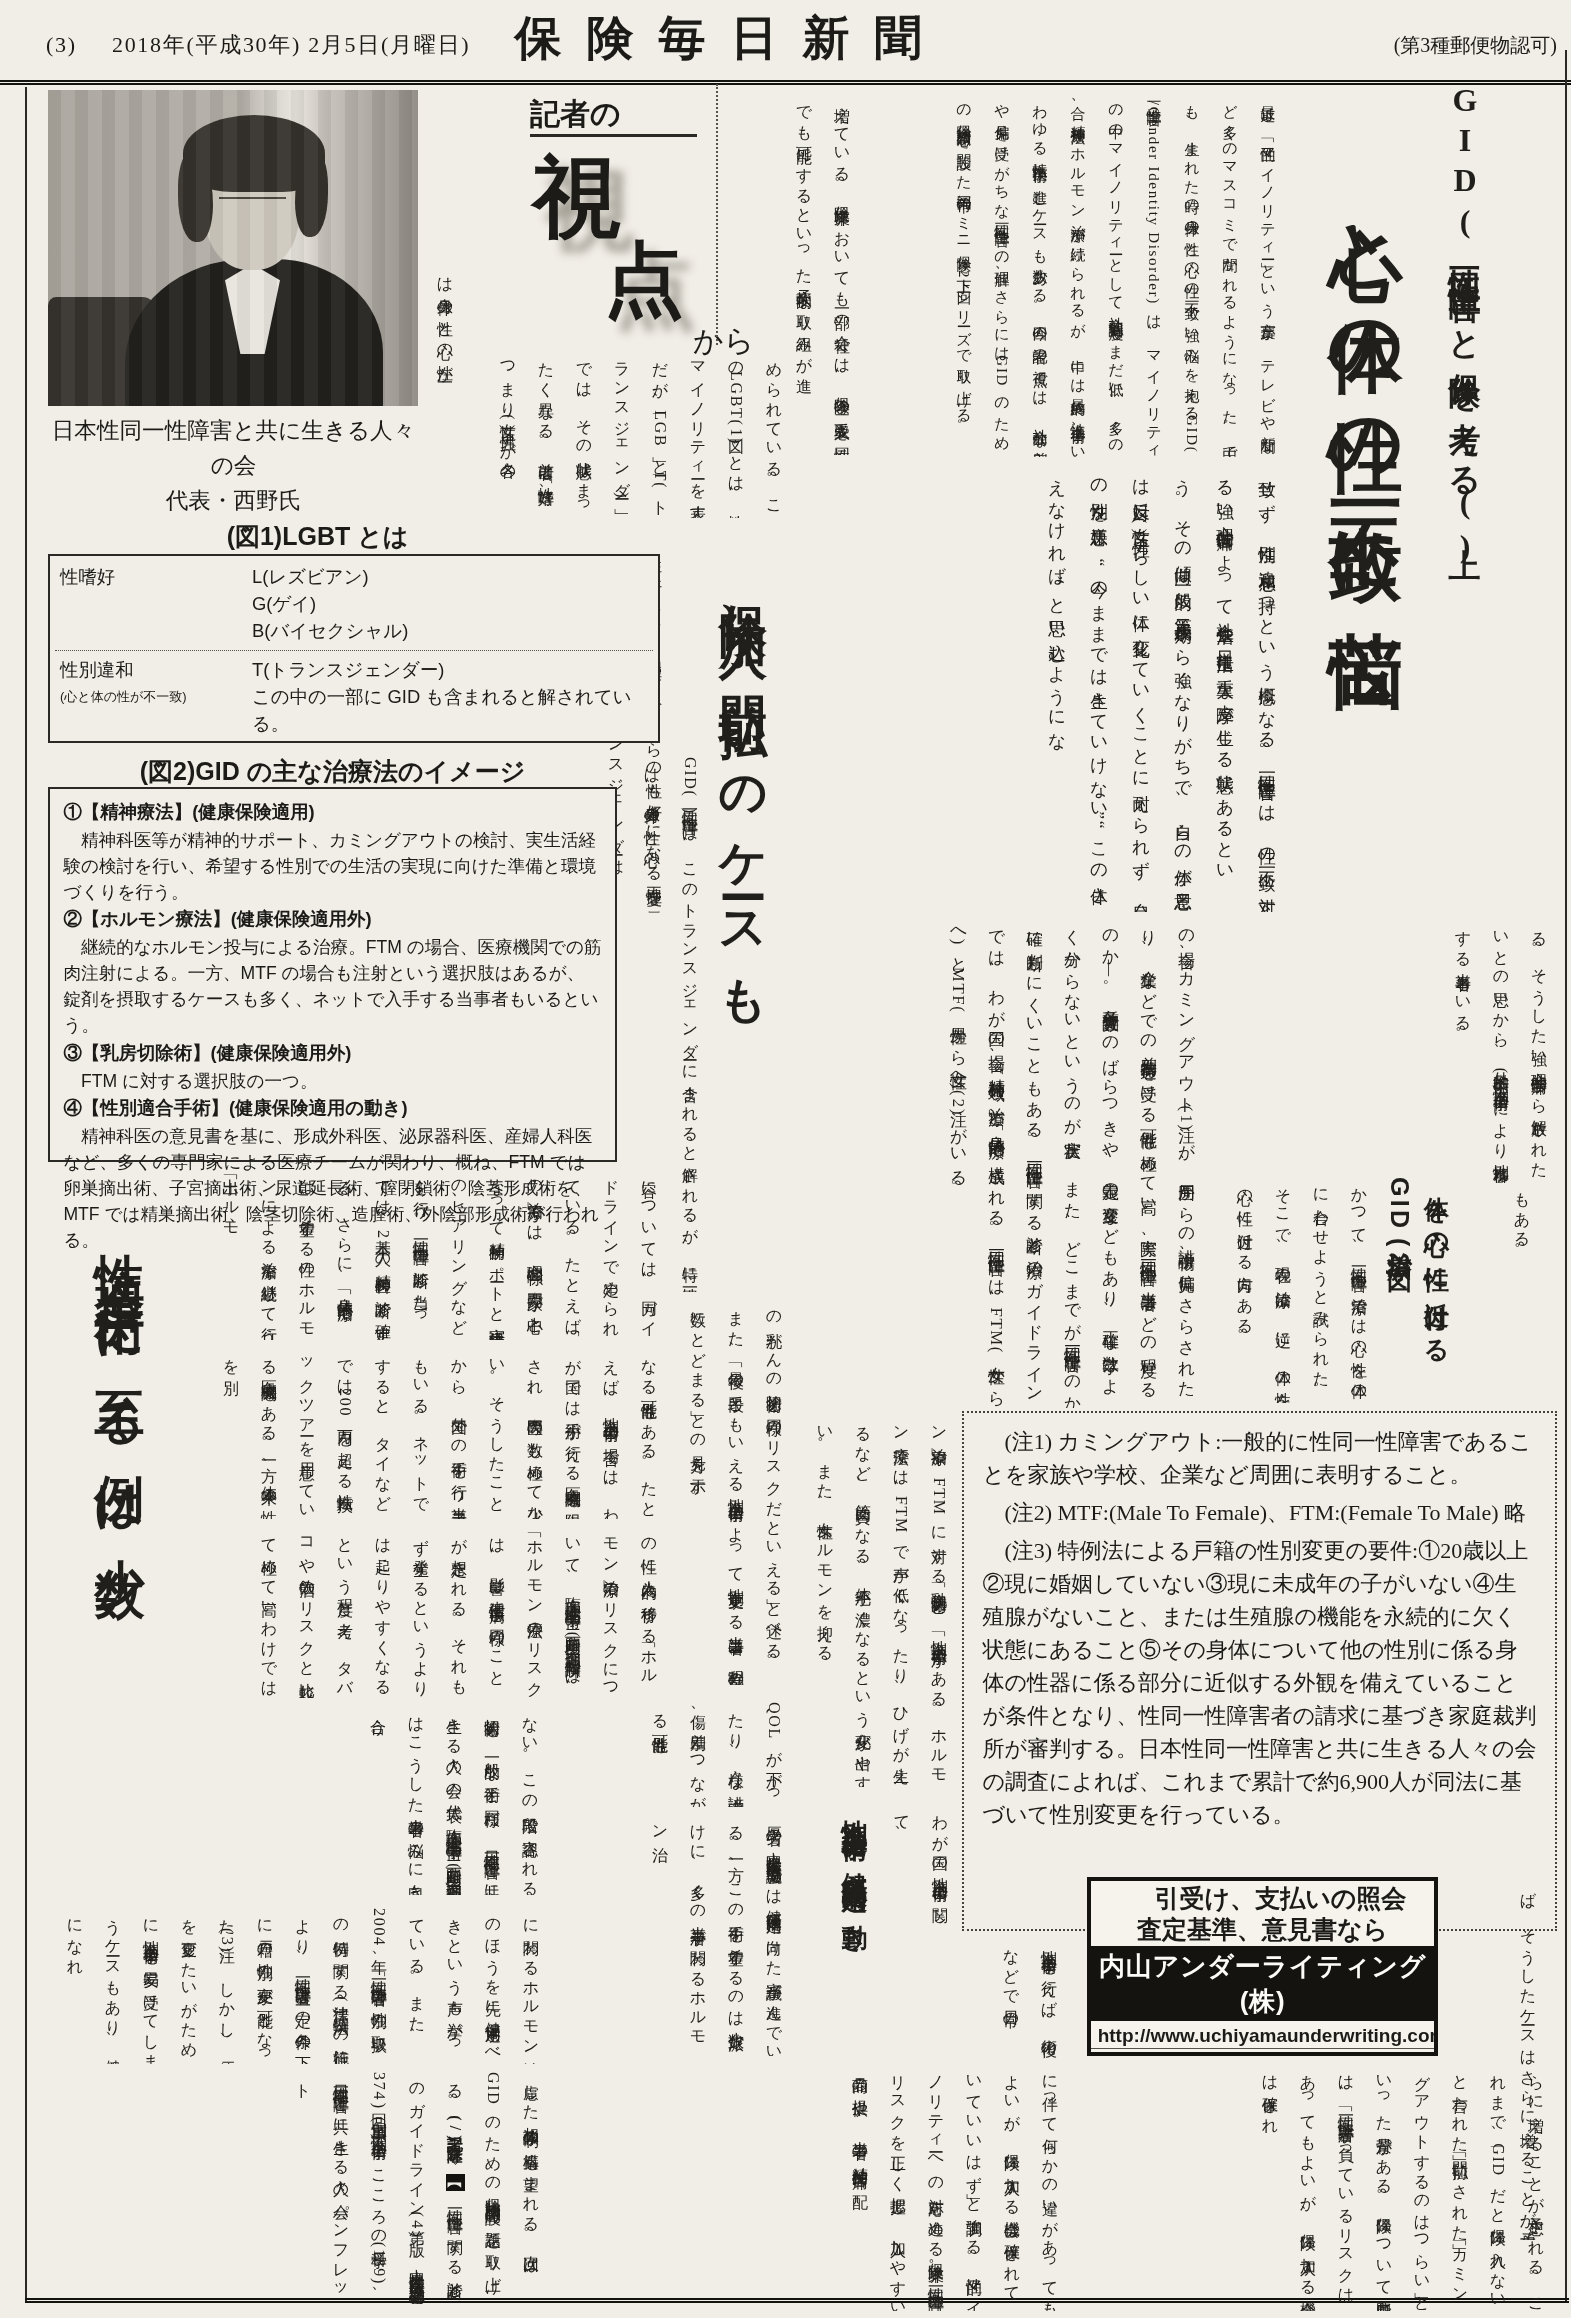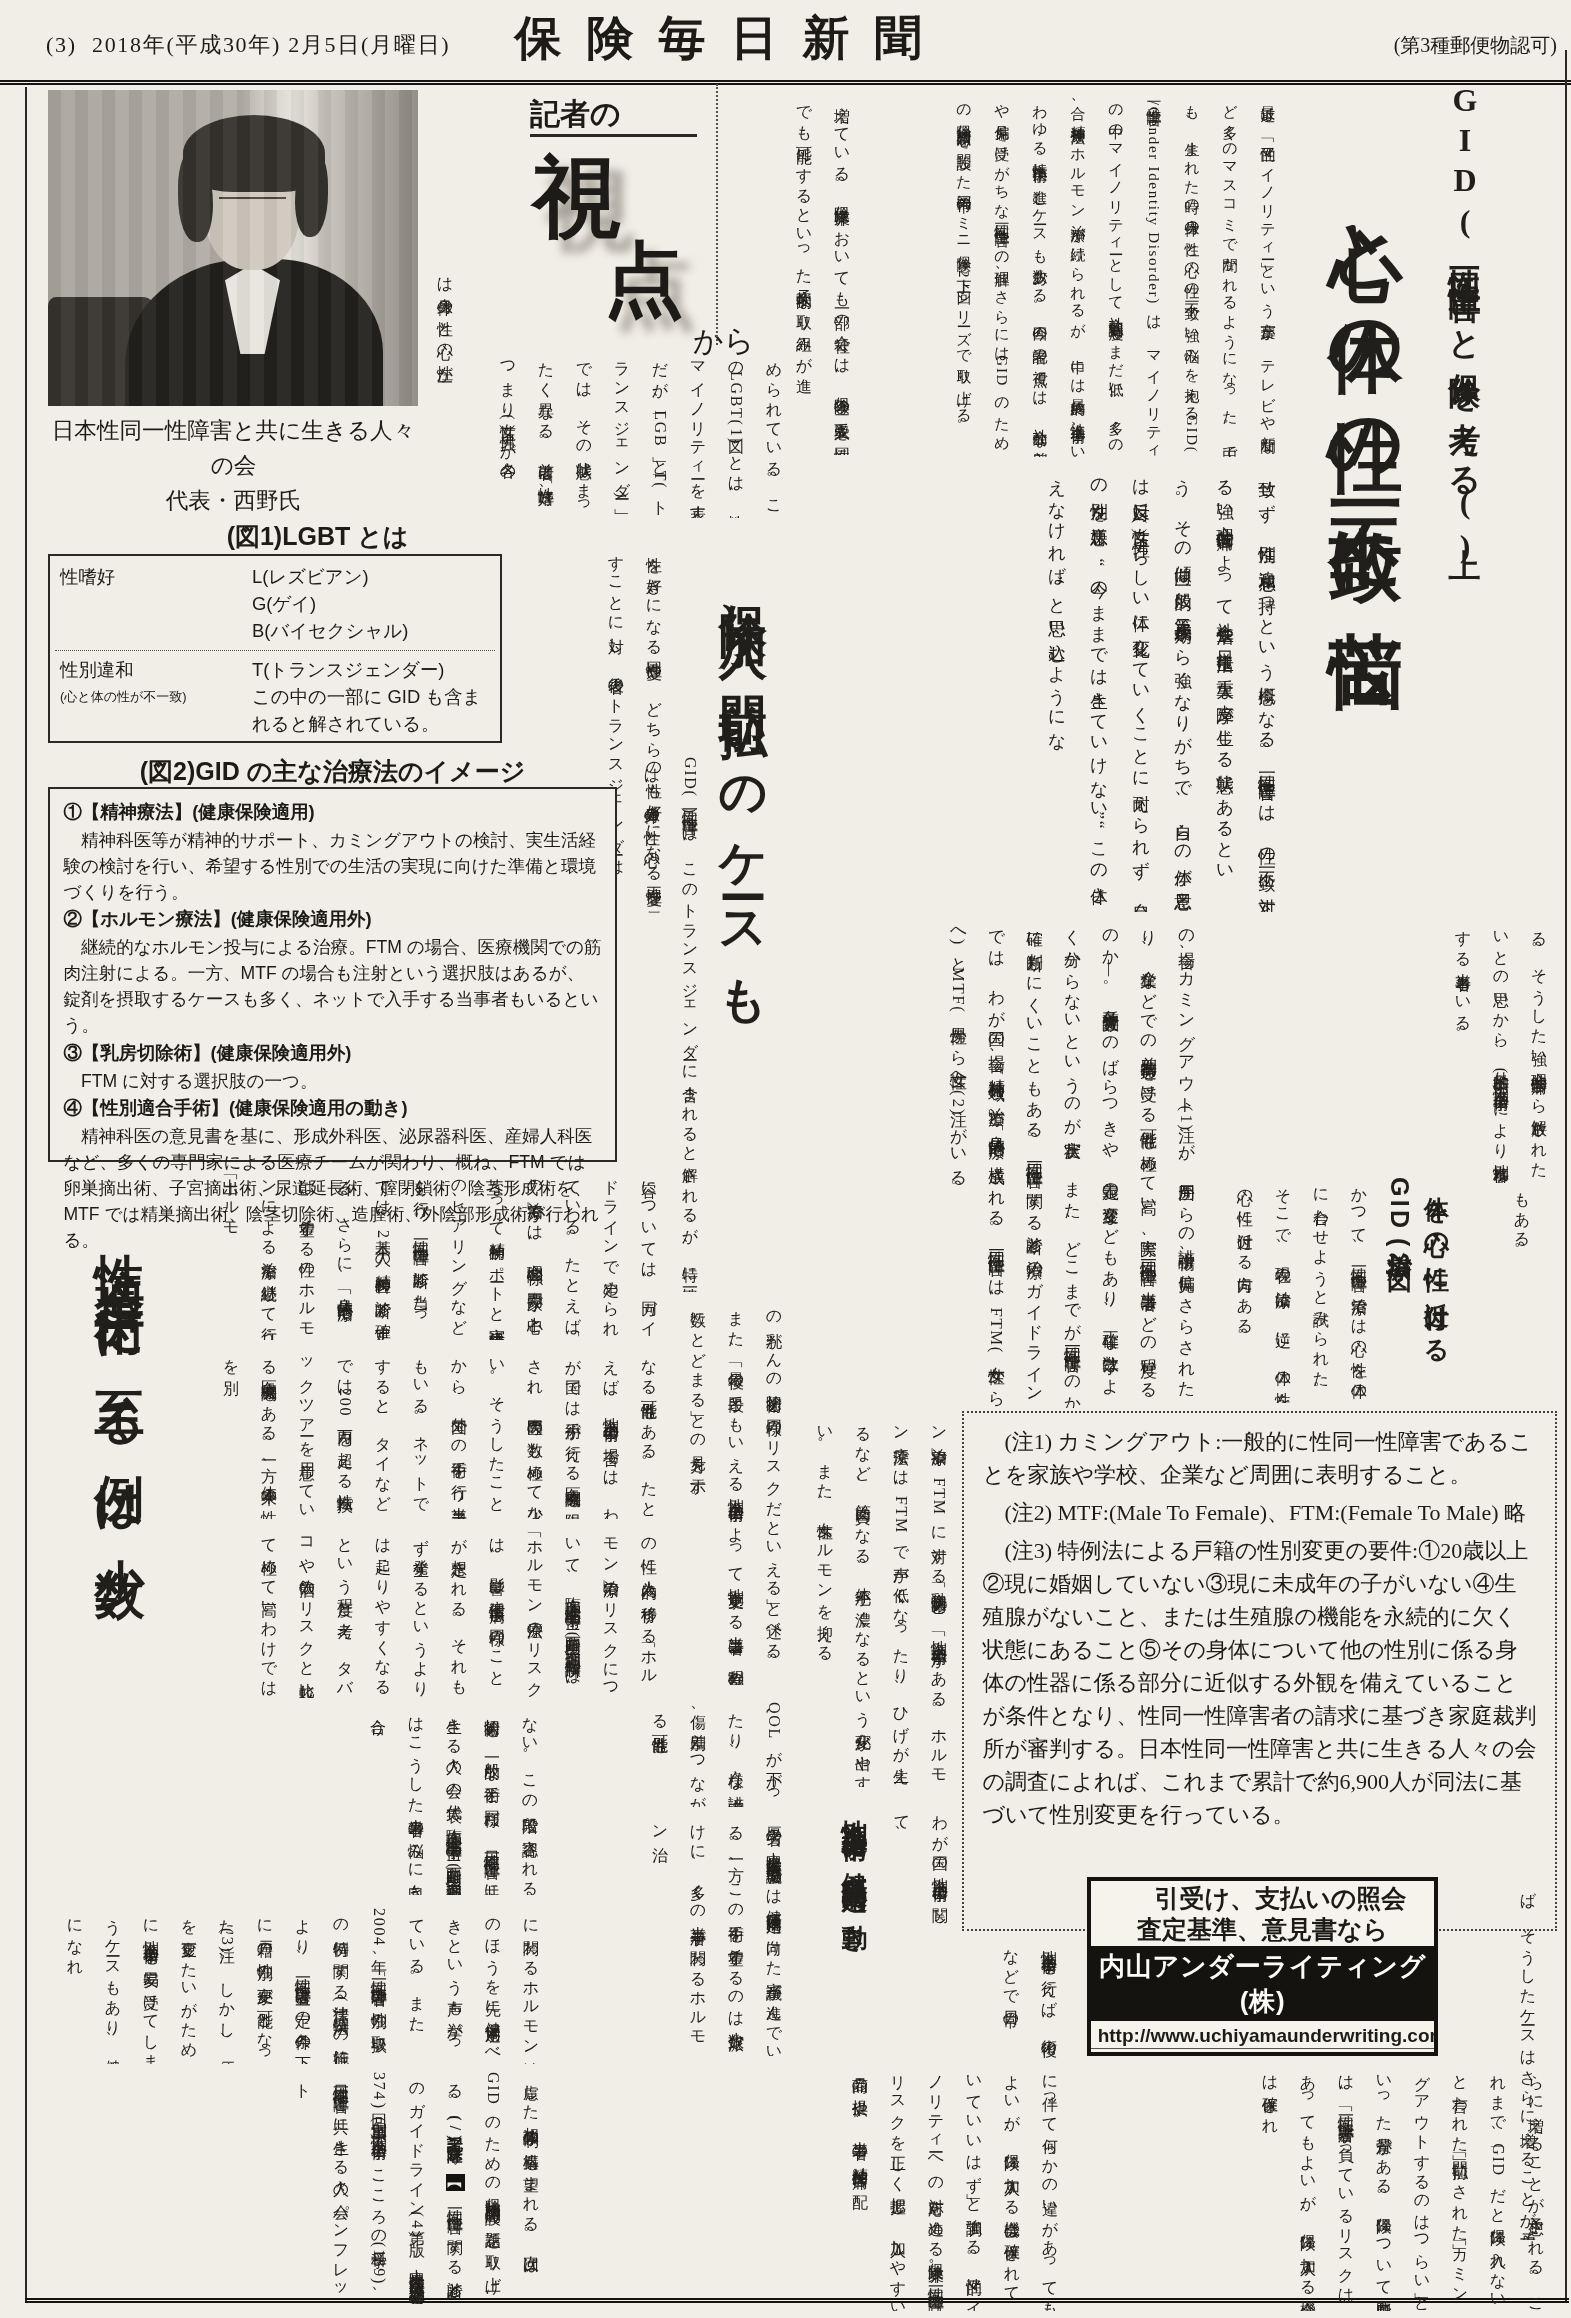--- a/index.html
+++ b/index.html
@@ -74,21 +74,21 @@
   .adtel{font-size:20px;padding:2.5px 6.7px 0 6.7px;}
 </style>
 </head>
 <body>
 
 <div id="page">
 
   <div class="header">
     <div class="h-left">
       <span>(3)</span>
-      <span style="margin-left:8px;">2018年(平成30年) 2月5日(月曜日)</span>
+      <span style="margin-left:28px;">2018年(平成30年) 2月5日(月曜日)</span>
     </div>
     <div class="h-title">保険毎日新聞</div>
     <div class="h-right">(第3種郵便物認可)</div>
   </div>
 
   <div class="vrule" style="left:25px;top:87px;height:2216px;"></div>
   <div class="vrule" style="left:1565px;top:50px;height:2253px;"></div>
   <div class="brule"></div>
 
   <div class="photo">
@@ -126,21 +126,21 @@
   <div class="vt hl-ins" style="left:713px;top:567px;width:59px;height:736px;">保険加入、門前払いのケースも</div>
 
   <div class="vt t21" style="left:799px;top:467px;width:489px;height:445px;">致せず、性別に違和感を持つという概念になる。性同一性障害とは、性の不一致に対する強い心理的苦痛によって社会生活や日常生活に重大な支障が生じる状態にあるという。その傾向は一般的に第二次成長期から強くなりがちで、自らの体が意思とは反対に女性(男性)らしい体に変化していくことに耐えられず、自分の性別を嫌悪し、“今のままでは生きていけない”“この体さえなければ”と思い込むようにな</div>
   <div class="vt t20" style="left:799px;top:918px;width:406px;height:490px;">の場合、カミングアウト(注1)が、周囲からの誹謗中傷、偏見にさらされたり、企業などでの差別的待遇を受ける可能性も極めて高い。実際、性同一性障害の当事者はどの程度いるのか―。各種調査数でのばらつきや、定義の変遷などもあり、正確な数字はよく分からないというのが実状だ。また、どこまでが性同一性障害なのか明確に判断しにくいこともある。性同一性障害に関する診断と治療のガイドラインでは、わが国の場合、「精神科領域の治療」と「身体的治療」で構成される。性同一性障害には、FTM(女性から男性へ)とMTF(男性から女性へ)(注2)がいる。</div>
   <div class="vt t19" style="left:1395px;top:920px;width:163px;height:263px;">る。そうした強い心理的苦痛から解放されたいとの思いから、外科的手術(性別適合手術)により性別移行を選択する当事者もいる。</div>
   <div class="vt t19" style="left:1501px;top:1181px;width:40px;height:96px;">もある。</div>
   <div class="vt hl-sub" style="left:1381px;top:1177px;width:74px;height:201px;">体を心の性に近付けるGID治療(図2)</div>
   <div class="vt t19" style="left:1211px;top:1177px;width:167px;height:226px;">かつて、性同一性障害の治療では心の性を体の性に合わせようと試みられた。そこで、現在の治療は、逆に、体の性を心の性に近付ける方向にある。</div>
 
   <div class="figtitle" style="left:48px;top:520px;width:539px;position:absolute;">(図1)LGBT とは</div>
-  <div class="figbox" style="left:48px;top:554px;width:454px;height:189px;box-sizing:border-box;">
+  <div class="figbox" style="left:48px;top:554px;width:612px;height:189px;box-sizing:border-box;">
     <div class="f1row">
       <div class="f1lab">性嗜好</div>
       <div class="f1val">
         <span>L(レズビアン)</span>
         <span>G(ゲイ)</span>
         <span>B(バイセクシャル)</span>
       </div>
     </div>
     <div class="f1div"></div>
     <div class="f1row" style="padding-top:5px;">

